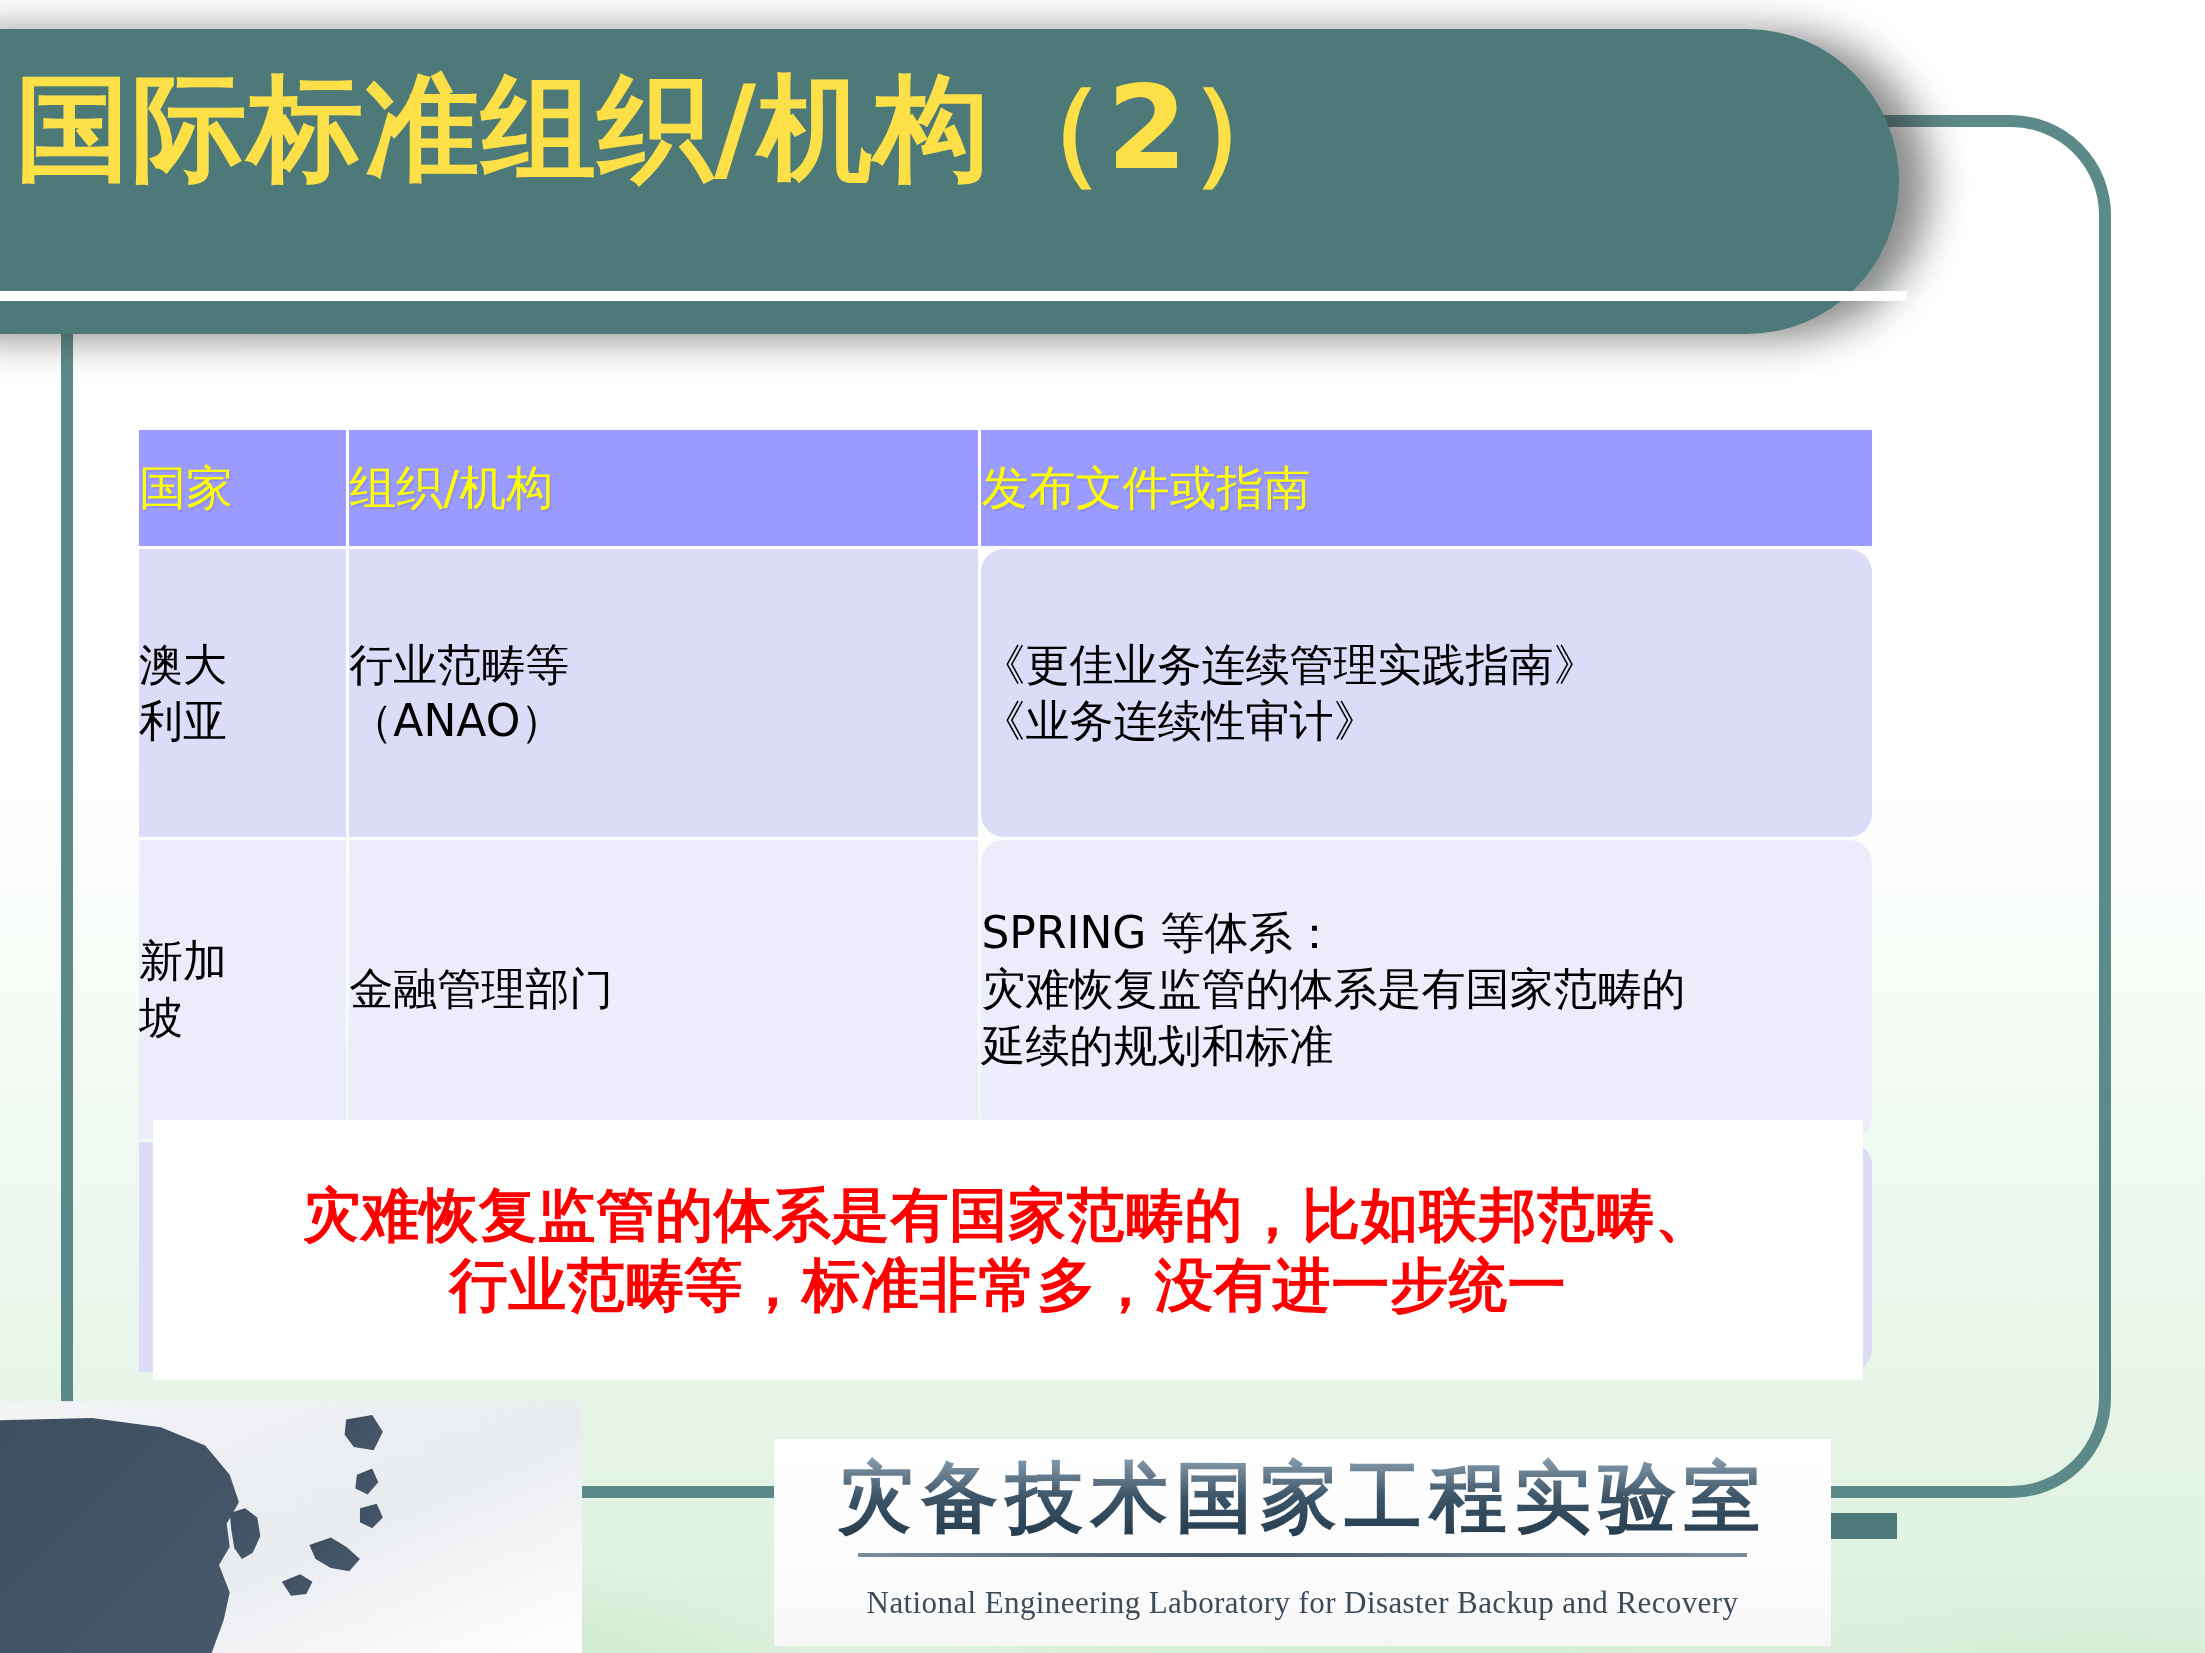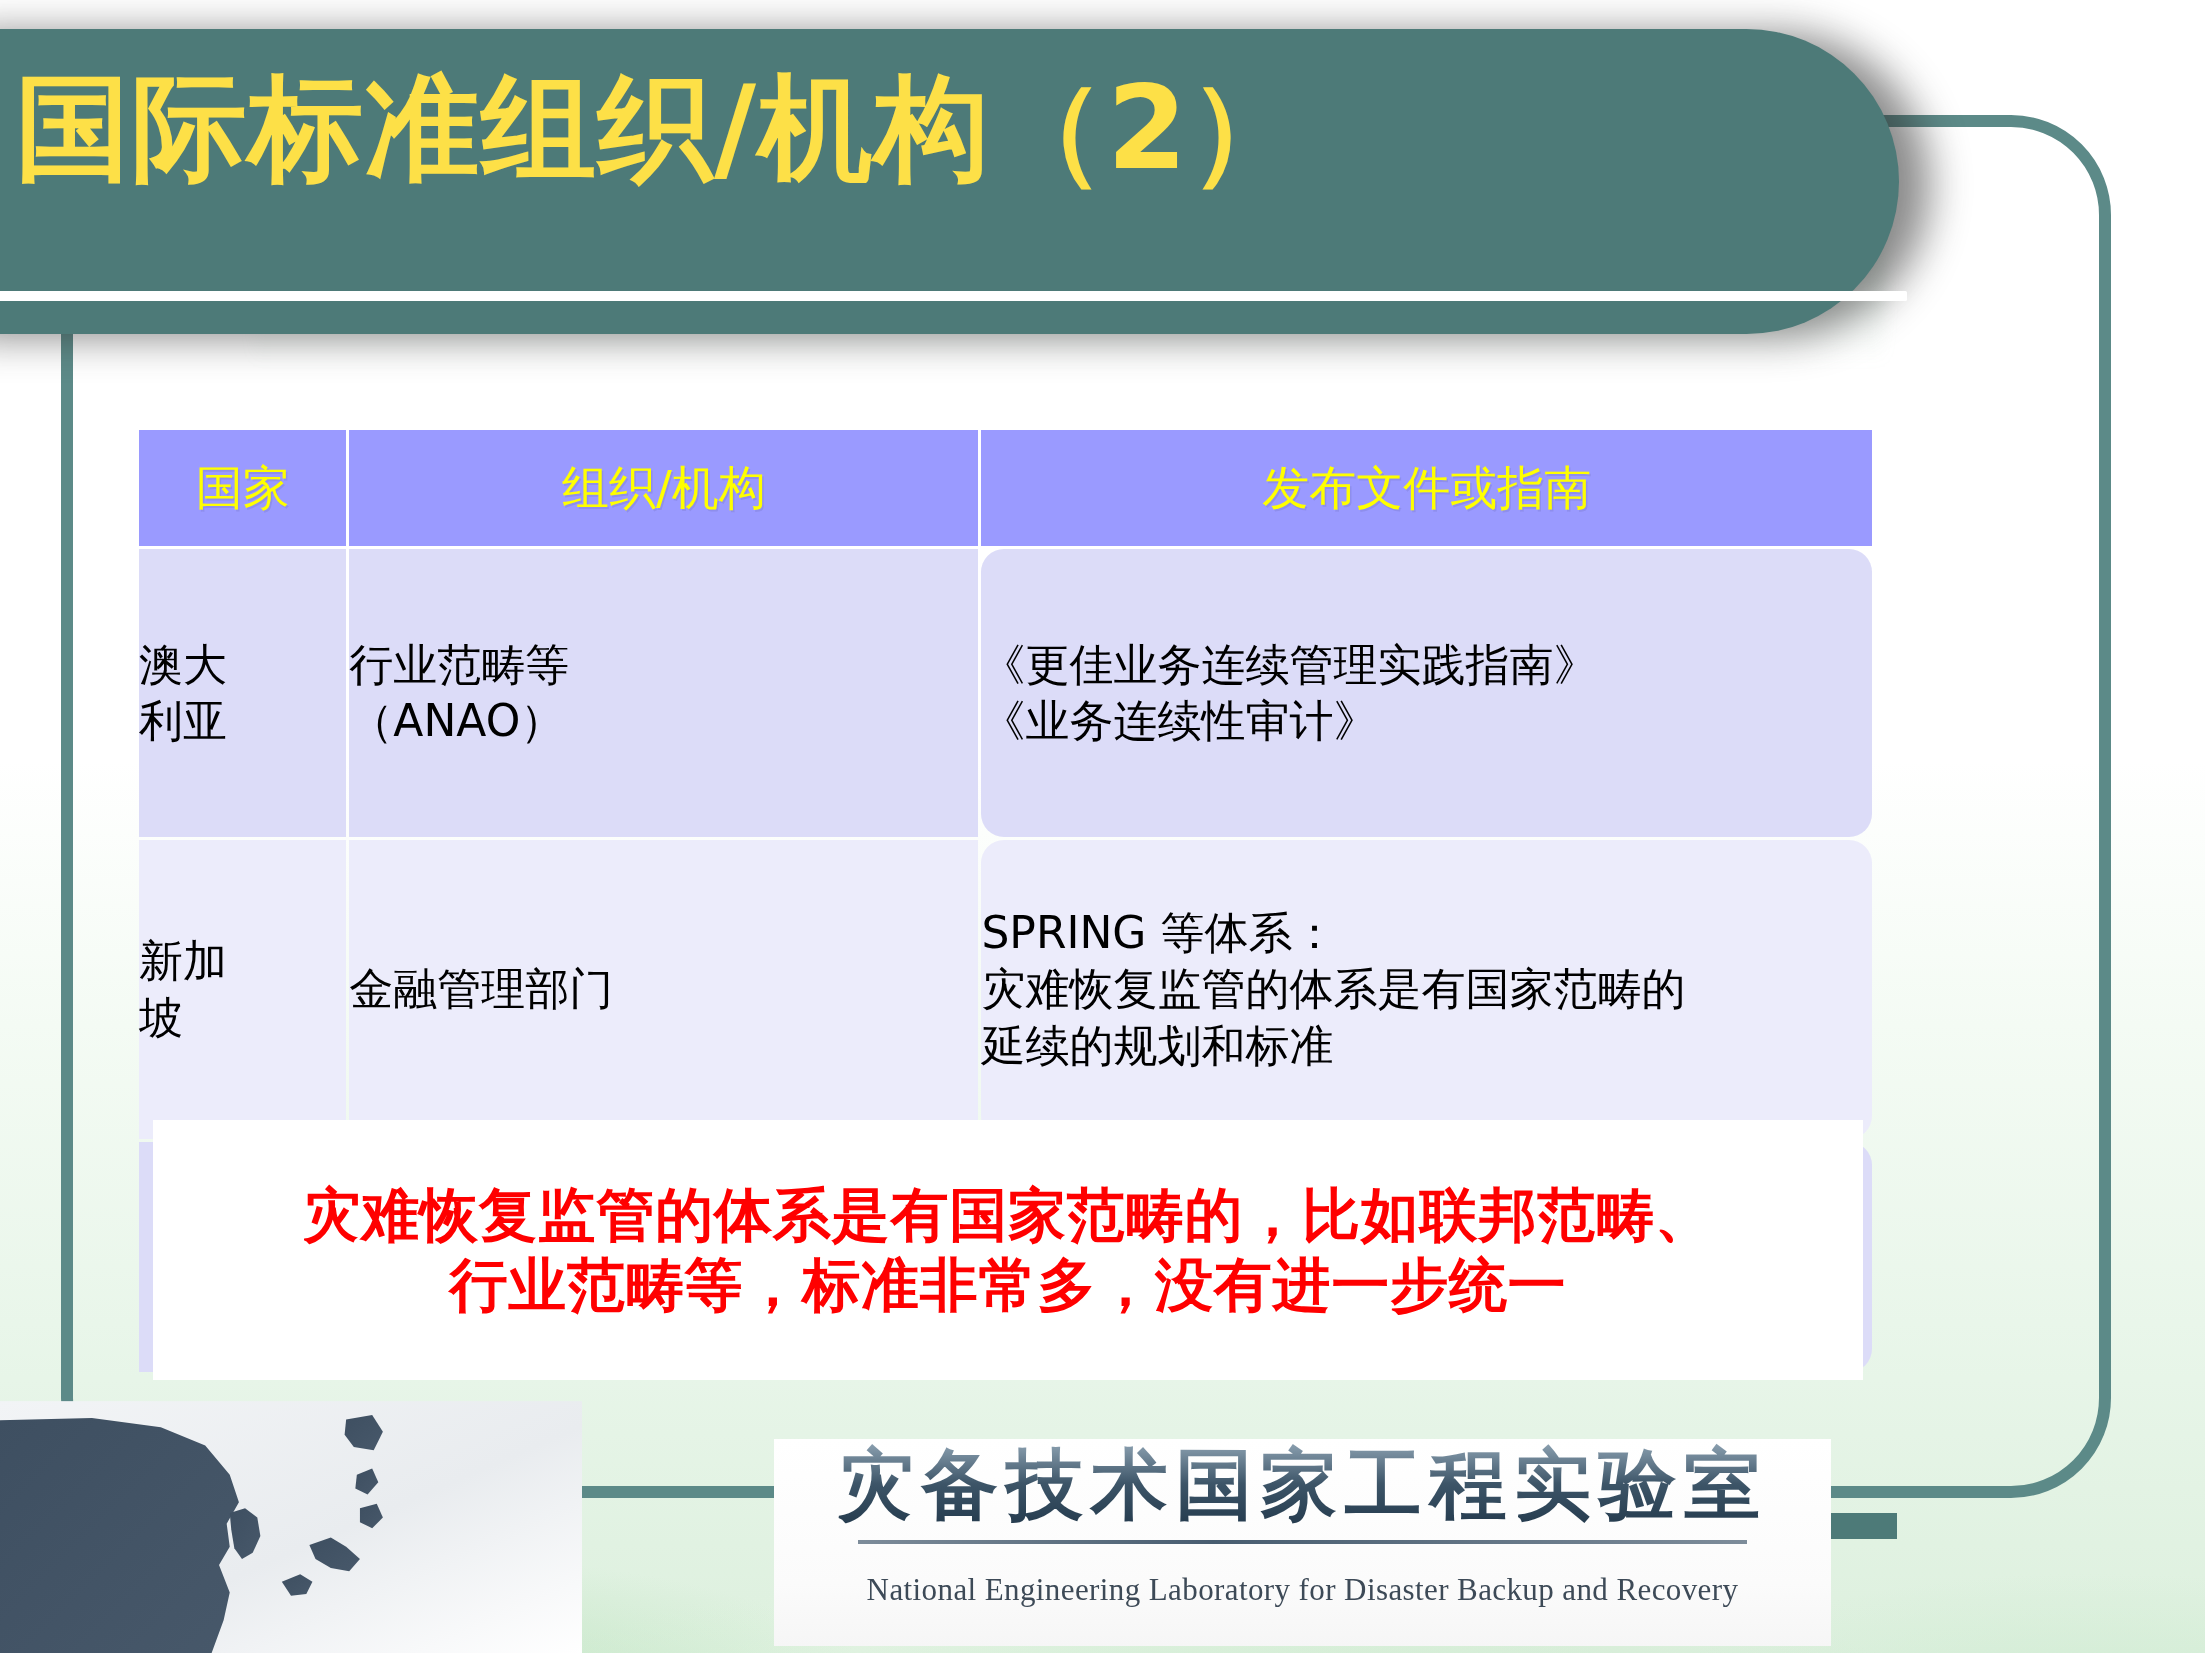--- a/index.html
+++ b/index.html
@@ -75,21 +75,21 @@
   }
   .col-a{width:207px;}
   .col-b{width:628px;}
   .col-c{width:889px;}
 
   .th{
     background:#9a9aff;
     color:#ffff00;
     font-size:47px;
     font-weight:700;
-    text-align:center;
+    text-align:left;
     height:116px;
     font-family:"DejaVu Sans","Liberation Sans",sans-serif;
     text-shadow:1.5px 1.5px 0 rgba(120,120,200,.35);
   }
   .cell{
     background:#dcdcf8;
     color:#000000;
     font-size:44px;
     line-height:1.28;
     font-family:"DejaVu Sans","Liberation Sans",sans-serif;
@@ -141,21 +141,21 @@
     position:absolute;left:0;bottom:0;width:582px;height:253px;
     overflow:hidden;
   }
   .map svg{display:block;}
 
   
   .footer{
     position:absolute;left:774px;top:1439px;width:1057px;height:207px;
     background:linear-gradient(180deg,#ffffff 0%,#fbfbfb 70%,#f6f6f6 100%);
     display:flex;flex-direction:column;align-items:center;
-    padding-top:2px;box-sizing:border-box;text-align:right;
+    padding-top:15px;box-sizing:border-box;text-align:right;
   }
   .footer-cn{
     font-size:77px;font-weight:700;letter-spacing:7.7px;
     background:linear-gradient(180deg,#8fa4b4 0%,#3d5568 48%,#22384b 100%);
     -webkit-background-clip:text;background-clip:text;
     color:transparent;
     font-family:"DejaVu Sans","Liberation Sans",sans-serif;
     line-height:1.15;
     white-space:nowrap;
   }

